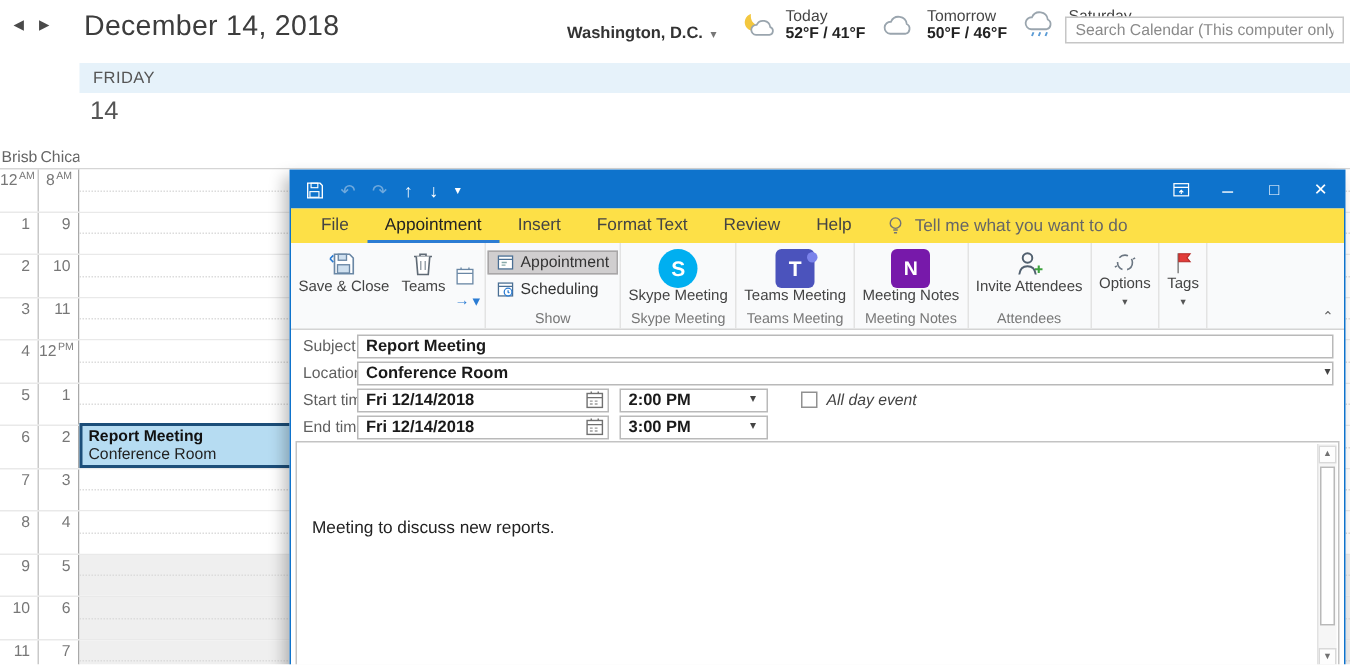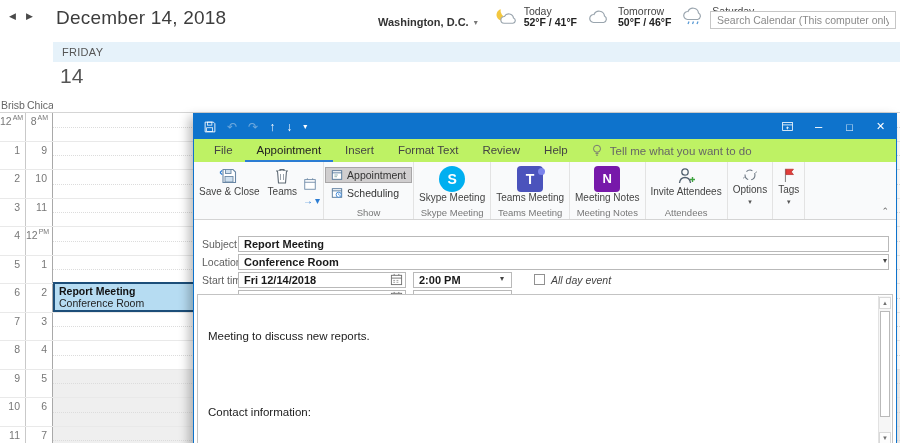--- a/index.html
+++ b/index.html
@@ -16,21 +16,21 @@
   .wcaret { font-size:8px; color:#777; font-weight:400; }
   .wday-item { display:flex; align-items:center; gap:5px; }
   .wtxt { line-height:11px; }
   .wday { font-size:10.5px; color:#444; }
   .wtemp { font-size:10.5px; color:#222; font-weight:700; }
   .search { position:absolute; left:710px; top:11px; width:186px; height:18px; border:1px solid #c6c6c6; font-size:10.5px; color:#333; padding:0 6px; font-family:"Liberation Sans",sans-serif; }
   .search::placeholder { color:#8a8a8a; }
 
   
   .dayband { position:absolute; left:53px; right:0; top:42px; height:20px; background:#e6f2fa; font-size:11px; color:#555; line-height:20px; padding-left:9px; letter-spacing:.3px; }
-  .daynum { position:absolute; left:60px; top:64px; font-size:21px; color:#555; }
+  .daynum { position:absolute; left:60px; top:64px; font-size:17px; color:#555; }
 
   
   .tzlabels { position:absolute; top:99px; left:0; width:53px; height:13px; font-size:10.5px; color:#666; }
   .tzl { position:absolute; left:1px; width:24px; overflow:hidden; white-space:nowrap; }
   .tzr { position:absolute; left:27px; width:26px; overflow:hidden; white-space:nowrap; }
 
   
   .grid { position:absolute; top:112px; left:0; right:0; height:343px; border-top:1px solid #d5d5d5; }
   .grow { display:flex; height:28.5px; border-bottom:1px solid #e9e9e9; }
   .gc { position:relative; }
@@ -53,21 +53,21 @@
   .qat { display:flex; align-items:center; gap:11px; padding-left:10px; }
   .qbtn { cursor:pointer; display:flex; align-items:center; font-size:12px; line-height:1; color:#fff; }
   .qbtn.dim { color:#6fa9dd; }
   .qbtn.small { font-size:8px; }
   .wtitle { position:absolute; left:0; right:0; text-align:center; font-size:11.5px; pointer-events:none; }
   .wctrl { position:absolute; right:0; top:0; height:25px; display:flex; align-items:center; }
   .wbtn { width:31px; height:25px; display:flex; align-items:center; justify-content:center; font-size:11px; cursor:pointer; }
   .wbtn.mini { font-size:13px; }
 
   
-  .tabrow { position:absolute; top:25px; left:0; right:0; height:23px; background:#bef264; display:flex; align-items:center; padding-left:8px; }
+  .tabrow { position:absolute; top:25px; left:0; right:0; height:23px; background:#fde047; display:flex; align-items:center; padding-left:8px; }
   .tab { font-size:11.5px; color:#444; padding:0 12px; height:23px; line-height:22px; cursor:pointer; white-space:nowrap; }
   .tab.active { color:#222; border-bottom:2.5px solid #2b7cd3; }
   .bulb { margin-left:10px; display:flex; align-items:center; }
   .tellme { font-size:11.5px; color:#666; margin-left:6px; cursor:text; white-space:nowrap; }
 
   
   .ribbon { position:absolute; top:48px; left:0; right:0; height:58px; background:#f9fafb; border-bottom:1px solid #d4d4d4; display:flex; }
   .rgroup { display:flex; flex-direction:column; border-right:1px solid #e3e3e3; padding:2px 1px 0 1px; }
   .rbuttons { flex:1; display:flex; align-items:stretch; justify-content:center; }
   .rlabel { height:13px; font-size:9.5px; color:#777; text-align:center; line-height:12px; white-space:nowrap; overflow:hidden; display:flex; align-items:center; justify-content:center; gap:2px; }
@@ -80,32 +80,32 @@
   .togglebtn.selected { background:#d0cecf; border-color:#a8a6a7; }
   .appicon { width:26px; height:26px; border-radius:4px; color:#fff; font-weight:700; font-size:14px; display:flex; align-items:center; justify-content:center; position:relative; }
   .skype { background:#00aff0; border-radius:50%; }
   .teams { background:#4b53bc; }
   .teams .dot { position:absolute; right:-2px; top:2px; width:7px; height:7px; border-radius:50%; background:#7b83eb; }
   .onenote { background:#7719aa; font-size:13px; }
   .chevron { position:absolute; top:92px; right:7px; font-size:9px; color:#666; cursor:pointer; z-index:6; }
 
   
   .form { position:absolute; top:106px; left:0; right:0; height:74px; background:#fff; }
-  .frow { position:absolute; left:0; right:0; height:16px; display:flex; align-items:center;margin-top:13px; }
+  .frow { position:absolute; left:0; right:0; height:16px; display:flex; align-items:center; }
   .flabel { position:absolute; left:8px; font-size:10.5px; color:#5f5f5f; }
   .ffield { position:absolute; height:16px; border:1px solid #b9b9b9; background:#fff; font-size:11px; font-weight:700; color:#1a1a1a; padding:0 5px; line-height:14px; white-space:nowrap; overflow:hidden; cursor:text; }
   .combo-arrow { position:absolute; right:2px; top:2px; font-size:8px; color:#444; cursor:pointer; }
   .fldicon { position:absolute; right:2px; top:1px; cursor:pointer; }
   .checkbox { position:absolute; left:340px; top:2px; width:11px; height:11px; border:1px solid #919191; background:#fff; cursor:pointer; }
   .cblabel { position:absolute; left:357px; font-size:10.5px; color:#444;font-style:italic; }
 
   
   .bodybox { position:absolute; top:180px; left:3px; right:3px; height:200px; border:1px solid #c3c3c3; background:#fff; cursor:text; }
   .bodytext { position:absolute; top:10px; left:10px; right:20px; font-size:11.5px; color:#222; line-height:12.6px; white-space:pre-wrap; }
-  .bodyline { min-height:12.6px; }
+  .bodyline { min-height:12.6px;margin-top:16px; }
   .vscroll { position:absolute; top:1px; right:1px; bottom:1px; width:13px; background:#f6f6f6; border-left:1px solid #e2e2e2; }
   .sarrow { position:absolute; left:0; width:12px; height:12px; font-size:6px; color:#707070; display:flex; align-items:center; justify-content:center; cursor:pointer; border:1px solid #d9d9d9; background:#fdfdfd; }
   .sarrow.up { top:1px; }
   .sarrow.down { top:136px; }
   .sthumb { position:absolute; left:1px; top:15px; width:10px; height:106px; background:#fff; border:1px solid #b9b9b9; cursor:grab; }
 
   svg { display:block; }
 </style>
 </head>
 <body>

